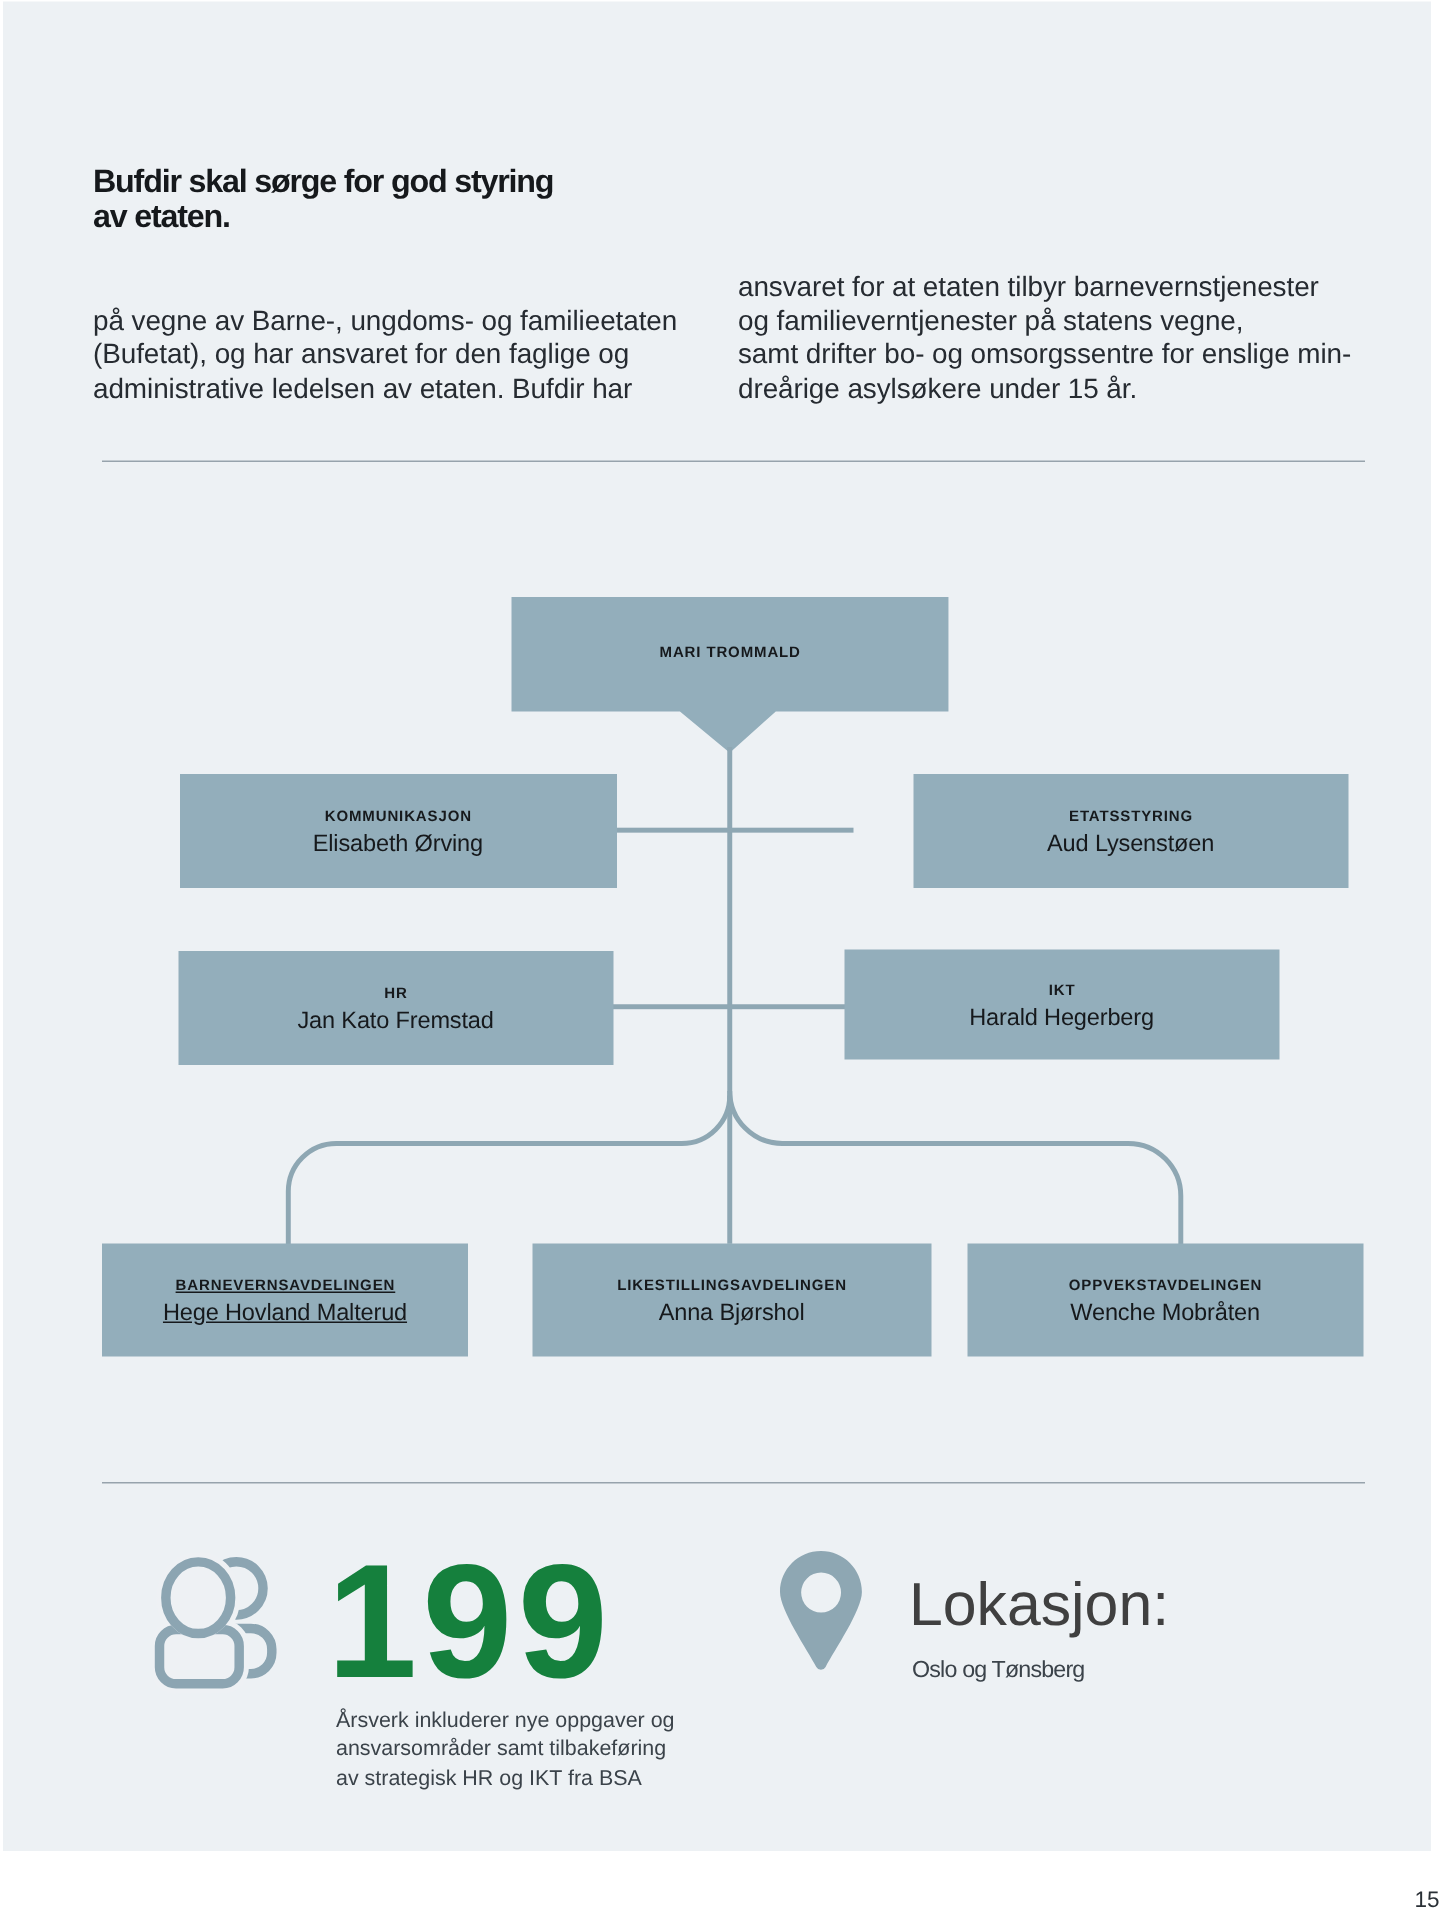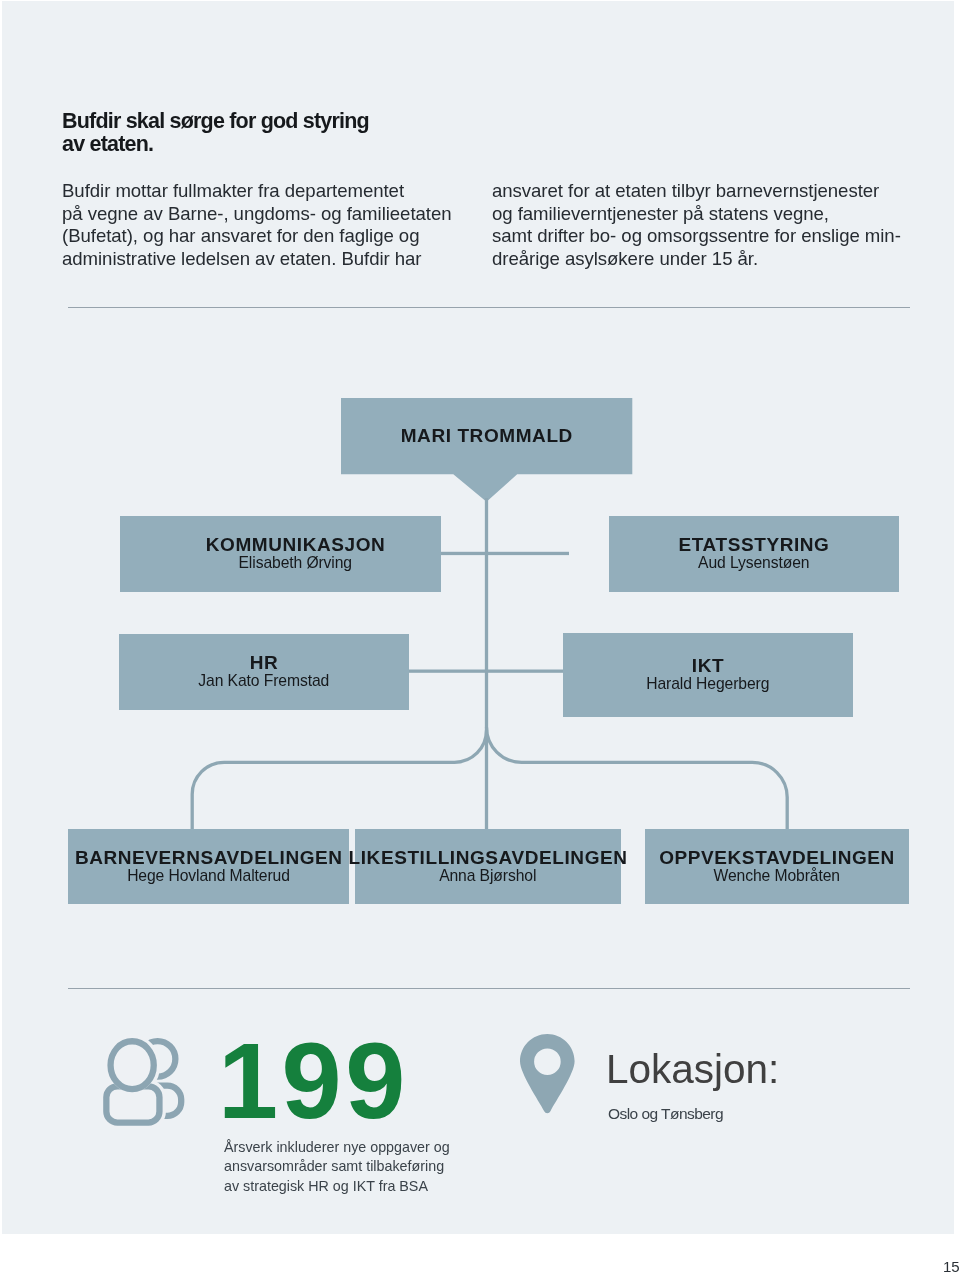--- a/index.html
+++ b/index.html
@@ -18,21 +18,21 @@
   .headline{position:absolute;left:62px;top:109.5px;width:460px;
     font-size:21.5px;font-weight:bold;line-height:22.7px;color:#16191c;letter-spacing:-0.8px;}
   .col{position:absolute;font-size:18.6px;line-height:22.7px;color:#262b31;letter-spacing:-0.05px;}
   #colL{left:62px;top:179.7px;width:400px;}
   #colR{left:492px;top:179.7px;width:425px;}
 
   
   #chart{position:absolute;left:0;top:0;width:960px;height:1276px;}
   .node{position:absolute;background:#93aebb;color:#16191c;text-align:center;
         display:flex;flex-direction:column;align-items:center;justify-content:center;}
-  .node .t{font-weight:bold;font-size:19px;letter-spacing:0.58px;line-height:18px;text-indent:0.58px;}
+  .node .t{font-weight:bold;font-size:10px;letter-spacing:0.58px;line-height:18px;text-indent:0.58px;}
   .node .n{font-size:15.7px;line-height:18px;font-weight:normal;letter-spacing:-0.1px;}
 
   
   .bignum{position:absolute;font-weight:bold;color:#15803d;}
   .caption{position:absolute;font-size:14.3px;line-height:19.4px;color:#3b434a;}
   .lok{position:absolute;color:#404040;}
   .loksub{position:absolute;font-size:15.5px;color:#3b434a;letter-spacing:-0.55px;}
   .pageno{position:absolute;font-size:15px;color:#2a3036;text-align:right;}
 </style>
 </head>
@@ -40,21 +40,21 @@
 
 <div id="page">
   <div class="sheet"></div>
 
   <div class="headline">
     <span>Bufdir skal sørge for god styring</span><br>
     <span>av etaten.</span>
   </div>
 
   <div class="col" id="colL">
-    <span>Bufdir mottar fullmakter fra departementet</span><br>
+    <br>
     <span>på vegne av Barne-, ungdoms- og familieetaten</span><br>
     <span>(Bufetat), og har ansvaret for den faglige og</span><br>
     <span>administrative ledelsen av etaten. Bufdir har</span>
   </div>
 
   <div class="col" id="colR">
     <span>ansvaret for at etaten tilbyr barnevernstjenester</span><br>
     <span>og familieverntjenester på statens vegne,</span><br>
     <span>samt drifter bo- og omsorgssentre for enslige min-</span><br>
     <span>dreårige asylsøkere under 15 år.</span>
@@ -74,39 +74,39 @@
 
     <path d="M486.5 730.3 A32 32 0 0 1 454.5 762.3 H224.2 A32 32 0 0 0 192.2 794.3 V830" fill="none" stroke="#8ea7b3" stroke-width="3.3"></path>
 
     <path d="M486.5 727.3 A35 35 0 0 0 521.5 762.3 H752.2 A35 35 0 0 1 787.2 797.3 V830" fill="none" stroke="#8ea7b3" stroke-width="3.3"></path>
   </svg>
 
   <div class="node" style="left:341px;top:398px;width:291px;height:76px;background:transparent;">
     <div class="t">MARI TROMMALD</div>
   </div>
 
-  <div class="node" style="left:120px;top:515.7px;width:290.5px;height:75.9px;padding-left:30px;">
+  <div class="node" style="left:120px;top:515.7px;width:290.5px;height:75.9px;">
     <div class="t">KOMMUNIKASJON</div>
     <div class="n">Elisabeth Ørving</div>
   </div>
   <div class="node" style="left:565px;top:515.7px;width:289.5px;height:75.9px;margin-left:44px;">
     <div class="t">ETATSSTYRING</div>
     <div class="n">Aud Lysenstøen</div>
   </div>
 
   <div class="node" style="left:119px;top:634.25px;width:289.5px;height:76.45px;">
     <div class="t">HR</div>
     <div class="n">Jan Kato Fremstad</div>
   </div>
-  <div class="node" style="left:563px;top:633.2px;width:289.5px;height:84px;">
+  <div class="node" style="left:563px;top:633.2px;width:289.5px;height:73px;">
     <div class="t">IKT</div>
     <div class="n">Harald Hegerberg</div>
   </div>
 
-  <div class="node" style="left:68px;top:829.2px;width:281px;height:75.4px;">
+  <div class="node" style="left:68px;top:829.2px;width:244px;height:75.4px;text-decoration:underline;">
     <div class="t">BARNEVERNSAVDELINGEN</div>
     <div class="n">Hege Hovland Malterud</div>
   </div>
   <div class="node" style="left:355px;top:829.2px;width:265.5px;height:75.4px;">
     <div class="t">LIKESTILLINGSAVDELINGEN</div>
     <div class="n">Anna Bjørshol</div>
   </div>
   <div class="node" style="left:645px;top:829.2px;width:263.5px;height:75.4px;">
     <div class="t">OPPVEKSTAVDELINGEN</div>
     <div class="n">Wenche Mobråten</div>

